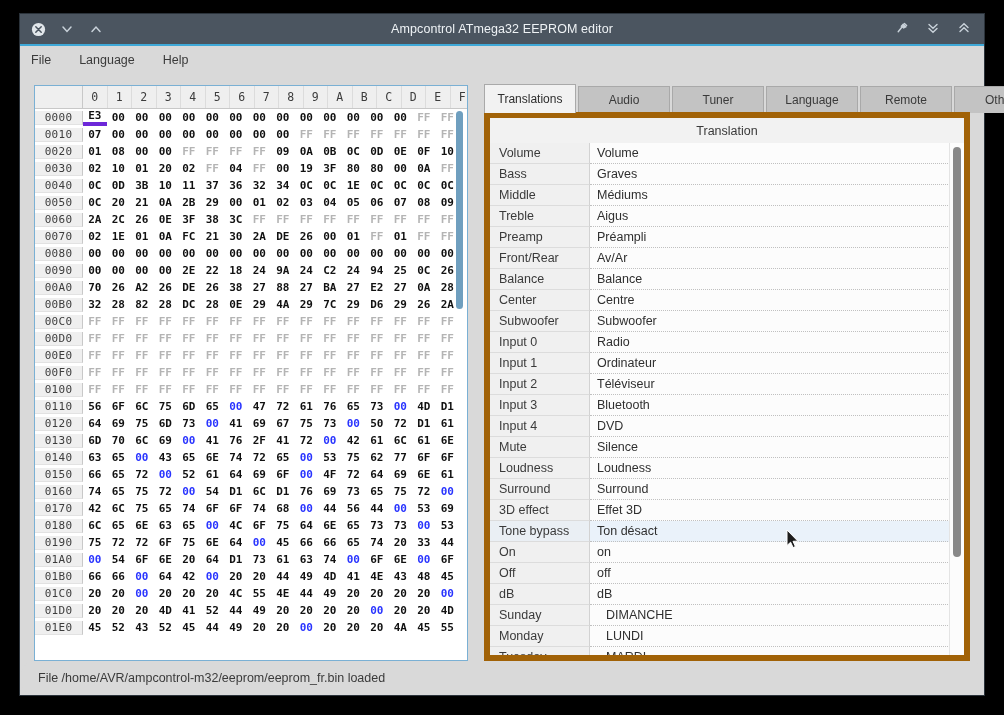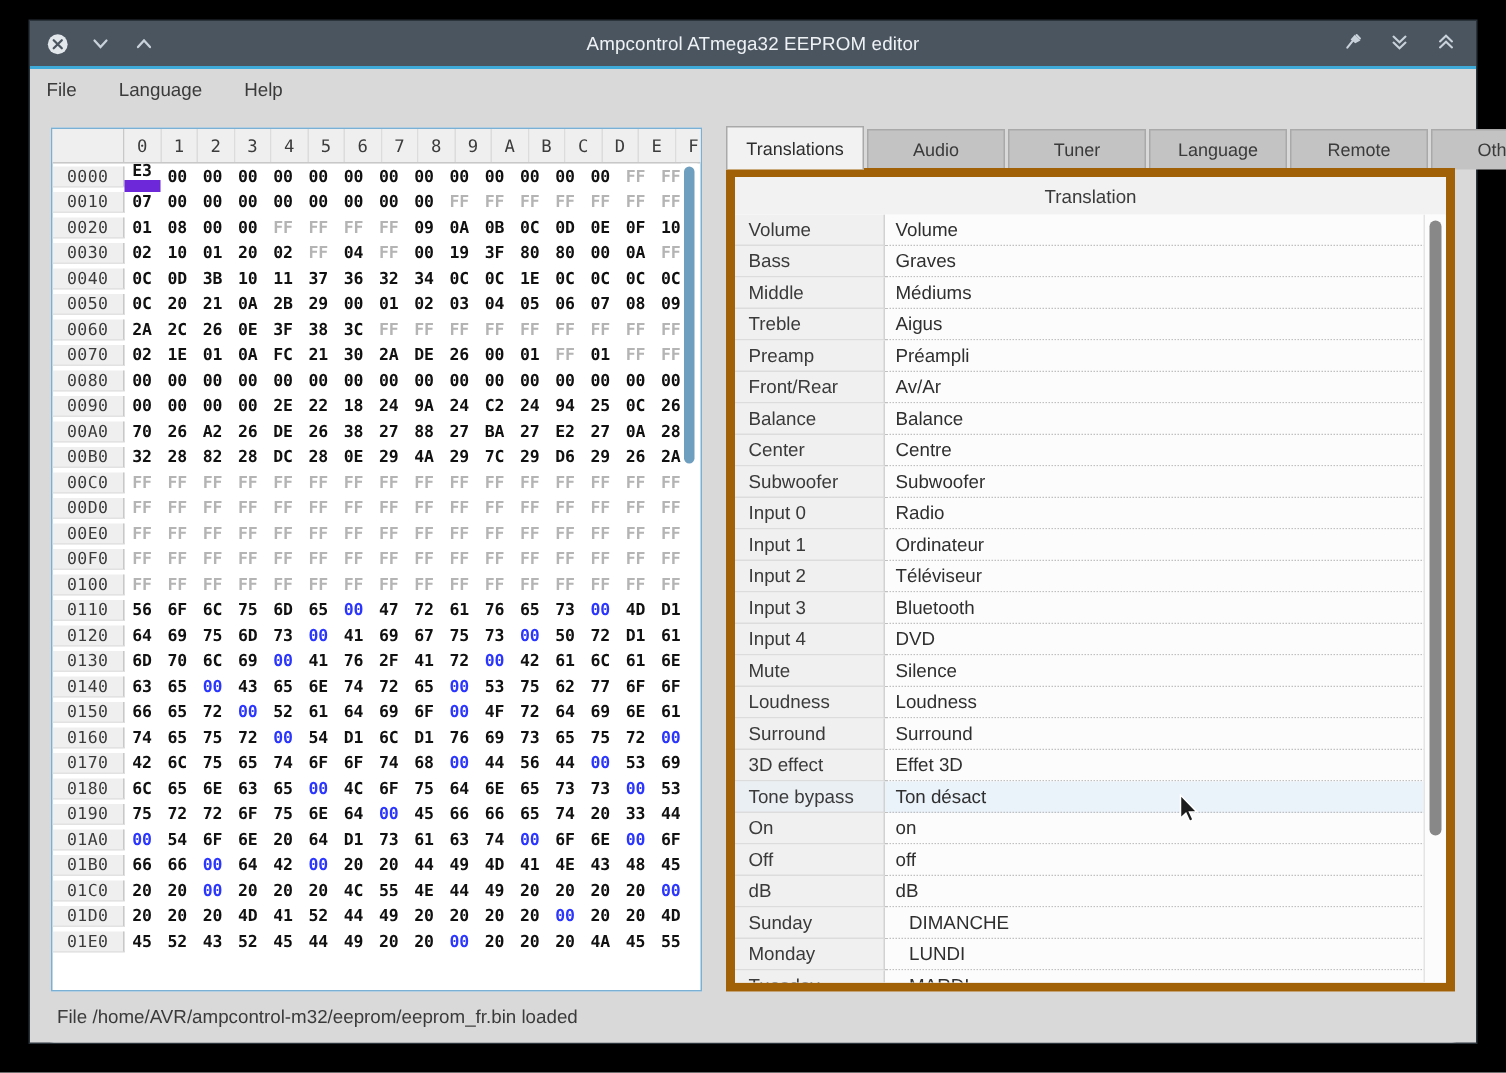--- a/index.html
+++ b/index.html
@@ -71,21 +71,21 @@
     font-size:11px;color:#3c3c3c;font-family:"DejaVu Sans Mono",monospace;
     letter-spacing:.3px;
   }
   .hex-cell{
     width:23.5px;flex:0 0 23.5px;display:flex;align-items:center;justify-content:center;
     font-size:11px;font-family:"DejaVu Sans Mono",monospace;color:#111;
     font-weight:bold;letter-spacing:0px;
   }
   .hex-cell.ff{color:#b4b4b4;font-weight:bold;}
   .hex-cell.zero{color:#2a35ff;font-weight:bold;}
-  .hex-cell.cursor{border-bottom:8px solid #6d28d9;}
+  .hex-cell.cursor{border-bottom:4px solid #6d28d9;}
   
   .hex-sb-track{position:absolute;right:2px;top:23px;bottom:2px;width:11px;background:#fff;}
   .hex-sb-thumb{position:absolute;left:2px;top:2px;width:7px;height:198px;background:#6f9fbf;border-radius:4px;}
   
   #rightpane{flex:1 1 auto;display:flex;flex-direction:column;min-width:0;}
   .tabbar{display:flex;height:28px;flex:0 0 28px;align-items:flex-end;}
   .tab{
     height:26px;display:flex;align-items:center;justify-content:center;
     font-size:12px;color:#3a3a3a;background:#c3c3c3;
     border:1px solid #a9a9a9;border-bottom:none;margin-right:2px;

